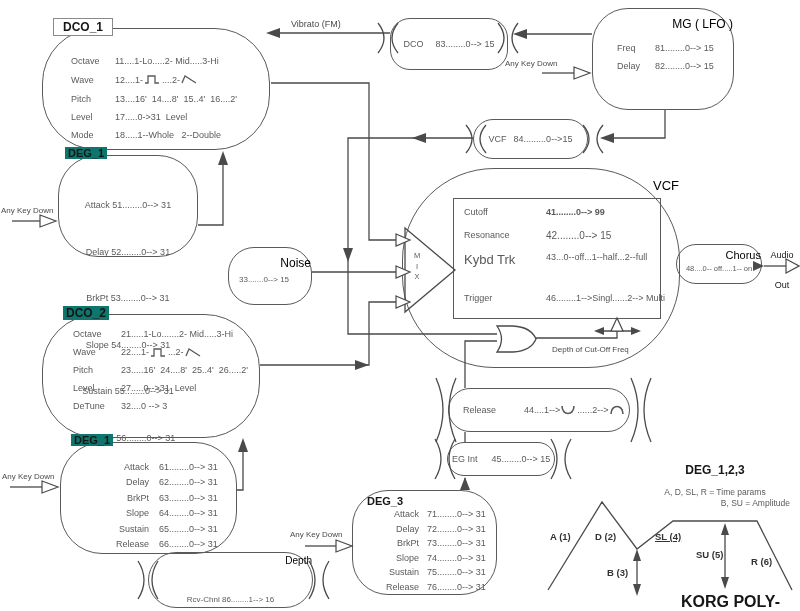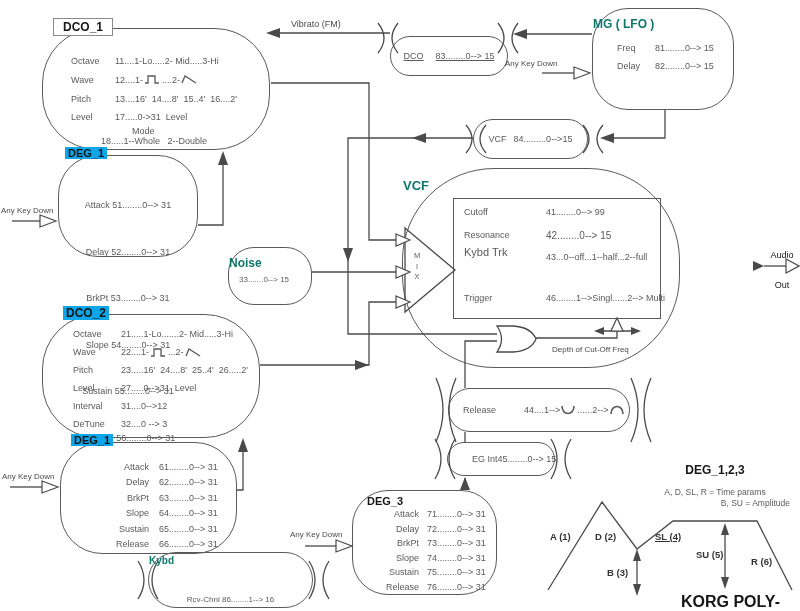--- a/index.html
+++ b/index.html
@@ -2,24 +2,24 @@
 <html><head>
 <meta charset="utf-8">
 <style>
   html,body{margin:0;padding:0;background:#fff;}
   #canvas{position:relative;width:800px;height:611px;background:#fff;
           font-family:"Liberation Sans",sans-serif;color:#5a5a5a;overflow:hidden;}
   .abs{position:absolute;}
   .block{position:absolute;border:1.5px solid #5a5a5a;background:transparent;box-sizing:border-box;}
   .title-box{position:absolute;background:#fff;border:1px solid #8a8a8a;font-weight:bold;
              color:#161616;font-size:12px;padding:1px 9px;white-space:pre;}
-  .title-float{position:absolute;background:#0ea5e9;font-weight:bold;color:#161616;
+  .title-float{position:absolute;background:#0f766e;font-weight:bold;color:#161616;
                font-size:11px;padding:0 3px;white-space:pre;}
-  .title-center{position:absolute;left:0;right:0;text-align:left;font-weight:bold;
-                color:#0f766e;white-space:pre;}
+  .title-center{position:absolute;left:0;right:0;text-align:right;font-weight:normal;
+                color:#000000;white-space:pre;}
   .row{display:flex;align-items:center;font-size:9px;color:#5a5a5a;white-space:pre;}
   .lbl{display:inline-block;white-space:pre;}
   .ctr-rows{position:absolute;left:0;right:0;text-align:center;font-size:9px;color:#5a5a5a;white-space:pre;}
   .small-label{position:absolute;font-size:8px;color:#4a4a4a;white-space:pre;}
   .wave-icon{margin:0 1px;}
   svg.overlay{position:absolute;left:0;top:0;pointer-events:none;}
   .pill-text{display:flex;align-items:center;justify-content:center;height:100%;
              font-size:9px;color:#5a5a5a;white-space:pre;}
 </style>
 </head>
@@ -46,21 +46,21 @@
           </svg>
       </div>
       <div class="row" style="height:19px;">
         <span class="lbl" style="width:44px;">Pitch</span>
         <span>13....16'  14....8'  15..4'  16....2'</span>
       </div>
       <div class="row" style="height:18px;">
         <span class="lbl" style="width:44px;">Level</span>
         <span>17.....0-&gt;31  Level</span>
       </div>
-      <div class="row" style="height:18px;flex-direction:column;">
+      <div class="row" style="height:18px;">
         <span class="lbl" style="width:44px;">Mode</span>
         <span>18.....1--Whole   2--Double</span>
       </div>
     </div>
   </div>
 
   <div class="block" style="left:58px;top:155px;width:140px;height:102px;border-radius:40px;">
     <div class="title-float" style="left:6px;top:-9px;">DEG_1</div>
     <div class="ctr-rows" style="top:11px;line-height:15.5px;">
       <div>Attack 51........0--&gt; 31</div>
@@ -97,44 +97,40 @@
       </div>
       <div class="row" style="height:18px;">
         <span class="lbl" style="width:48px;">Pitch</span>
         <span>23.....16'  24....8'  25..4'  26.....2'</span>
       </div>
       <div class="row" style="height:18px;">
         <span class="lbl" style="width:48px;">Level</span>
         <span>27.....0--&gt;31  Level</span>
       </div>
       <div class="row" style="height:18px;">
-        <span class="lbl" style="width:48px;">Interval</span>
-        <span>31....0--&gt;12</span>
-      </div>
-      <div class="row" style="height:18px;">
         <span class="lbl" style="width:48px;">DeTune</span>
         <span>32....0 --&gt; 3</span>
       </div>
     </div>
   </div>
 
   <div class="block" style="left:60px;top:442px;width:177px;height:112px;border-radius:42px;">
     <div class="title-float" style="left:10px;top:-9px;">DEG_1</div>
     <div class="abs" style="left:30px;top:16px;">
       <div class="row" style="height:15.5px;"><span class="lbl" style="width:58px;text-align:right;">Attack</span><span style="margin-left:10px;">61........0--&gt; 31</span></div>
       <div class="row" style="height:15.5px;"><span class="lbl" style="width:58px;text-align:right;">Delay</span><span style="margin-left:10px;">62........0--&gt; 31</span></div>
       <div class="row" style="height:15.5px;"><span class="lbl" style="width:58px;text-align:right;">BrkPt</span><span style="margin-left:10px;">63........0--&gt; 31</span></div>
       <div class="row" style="height:15.5px;"><span class="lbl" style="width:58px;text-align:right;">Slope</span><span style="margin-left:10px;">64........0--&gt; 31</span></div>
       <div class="row" style="height:15.5px;"><span class="lbl" style="width:58px;text-align:right;">Sustain</span><span style="margin-left:10px;">65........0--&gt; 31</span></div>
       <div class="row" style="height:15.5px;"><span class="lbl" style="width:58px;text-align:right;">Release</span><span style="margin-left:10px;">66........0--&gt; 31</span></div>
     </div>
   </div>
 
   <div class="block" style="left:148px;top:552px;width:165px;height:56px;border-radius:28px;">
-    <div class="title-center" style="top:2px;font-size:10px;">Kybd</div>
+    <div class="title-center" style="top:2px;font-size:10px;">Depth</div>
     <div class="ctr-rows" style="top:14px;line-height:13px;font-size:8px;">
       <div>Rcv-Chnl 86........1--&gt; 16</div>
       
       
     </div>
   </div>
 
   <div class="block" style="left:352px;top:490px;width:145px;height:105px;border-radius:36px;">
     <div class="abs" style="left:14px;top:4px;font-weight:bold;color:#161616;font-size:11px;">DEG_3</div>
     <div class="abs" style="left:14px;top:16px;">
@@ -144,24 +140,24 @@
       <div class="row" style="height:14.5px;"><span class="lbl" style="width:52px;text-align:right;">Slope</span><span style="margin-left:8px;">74........0--&gt; 31</span></div>
       <div class="row" style="height:14.5px;"><span class="lbl" style="width:52px;text-align:right;">Sustain</span><span style="margin-left:8px;">75........0--&gt; 31</span></div>
       <div class="row" style="height:14.5px;"><span class="lbl" style="width:52px;text-align:right;">Release</span><span style="margin-left:8px;">76........0--&gt; 31</span></div>
     </div>
   </div>
 
   <div class="block" style="left:402px;top:168px;width:278px;height:200px;border-radius:92px;">
     <div class="title-center" style="top:9px;font-size:13px;">VCF</div>
     <div class="abs" style="left:50px;top:29px;width:208px;height:121px;border:1.3px solid #5a5a5a;box-sizing:border-box;">
       <div class="abs" style="left:10px;top:8px;font-size:9px;">Cutoff</div>
-      <div class="abs" style="left:92px;top:8px;font-size:9px;white-space:pre;">41........0--&gt; 99</div>
+      <div class="abs" style="left:92px;top:8px;font-size:9px;white-space:pre;font-weight:bold;">41........0--&gt; 99</div>
       <div class="abs" style="left:10px;top:31px;font-size:9px;text-align:center;">Resonance</div>
       <div class="abs" style="left:92px;top:31px;font-size:10px;white-space:pre;">42........0--&gt; 15</div>
-      <div class="abs" style="left:10px;top:47px;font-size:11px;">Kybd Trk</div>
+      <div class="abs" style="left:10px;top:53px;font-size:13px;">Kybd Trk</div>
       <div class="abs" style="left:92px;top:53px;font-size:9px;white-space:pre;">43...0--off...1--half...2--full</div>
       <div class="abs" style="left:10px;top:94px;font-size:9px;">Trigger</div>
       <div class="abs" style="left:92px;top:94px;font-size:9px;white-space:pre;">46........1--&gt;Singl......2--&gt; Multi</div>
     </div>
   </div>
 
   <div class="abs" style="left:410px;top:251px;width:14px;text-align:center;font-size:7.5px;line-height:10.5px;color:#5a5a5a;">
     <div>M</div>
     <div>I</div>
     <div>X</div>
@@ -172,22 +168,26 @@
     <div class="row abs" style="left:24px;top:30px;height:18px;">
       <span class="lbl" style="width:38px;">Freq</span>
       <span>81........0--&gt; 15</span>
     </div>
     <div class="row abs" style="left:24px;top:48px;height:18px;">
       <span class="lbl" style="width:38px;">Delay</span>
       <span>82........0--&gt; 15</span>
     </div>
   </div>
 
-
-  <div class="block" style="left:390px;top:36px;width:118px;height:40px;border-radius:20px;text-decoration:underline;">
+  <div class="block" style="left:676px;top:244px;width:86px;height:40px;border-radius:20px;">
+    <div class="title-center" style="top:4px;font-size:11px;">Chorus</div>
+    <div class="ctr-rows" style="top:19px;font-size:7.5px;">48....0-- off.....1-- on</div>
+  </div>
+
+  <div class="block" style="left:390px;top:18px;width:118px;height:52px;border-radius:20px;">
     <div class="pill-text">
       <span>DCO</span>
       <span style="width:12px;"></span>
       <span>83........0--&gt; 15</span>
     </div>
   </div>
 
   <div class="block" style="left:473px;top:119px;width:115px;height:40px;border-radius:20px;">
     <div class="pill-text">
       <span>VCF</span>
@@ -205,21 +205,21 @@
         <path d="M2,3 C2,13 14,13 14,3" fill="none" stroke="#5a5a5a" stroke-width="1.6"></path>
         </svg>
       <span>......2--&gt;</span>
       <svg width="17" height="14">
         <path d="M2,11 C2,1 14,1 14,11" fill="none" stroke="#5a5a5a" stroke-width="1.6"></path>
         </svg>
     </div>
   </div>
 
   <div class="block" style="left:447px;top:442px;width:108px;height:34px;border-radius:17px;">
-    <div class="pill-text" style="justify-content:flex-start;padding-left:24px;">
+    <div class="pill-text" style="justify-content:flex-start;padding-left:4px;">
       <span>EG Int</span>
       <span style="width:14px;"></span>
       <span>45........0--&gt; 15</span>
     </div>
   </div>
 
   <div class="small-label" style="left:291px;top:19px;font-size:9px;">Vibrato (FM)</div>
   <div class="small-label" style="left:1px;top:206px;">Any Key Down</div>
   <div class="small-label" style="left:2px;top:472px;">Any Key Down</div>
   <div class="small-label" style="left:290px;top:530px;">Any Key Down</div>

